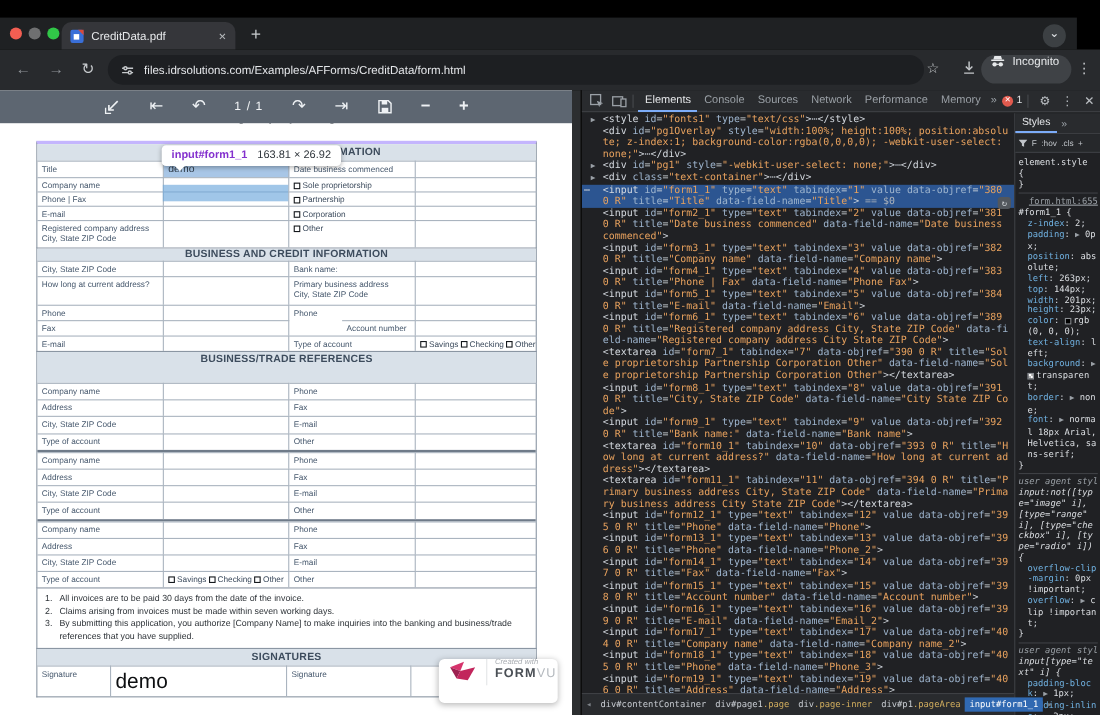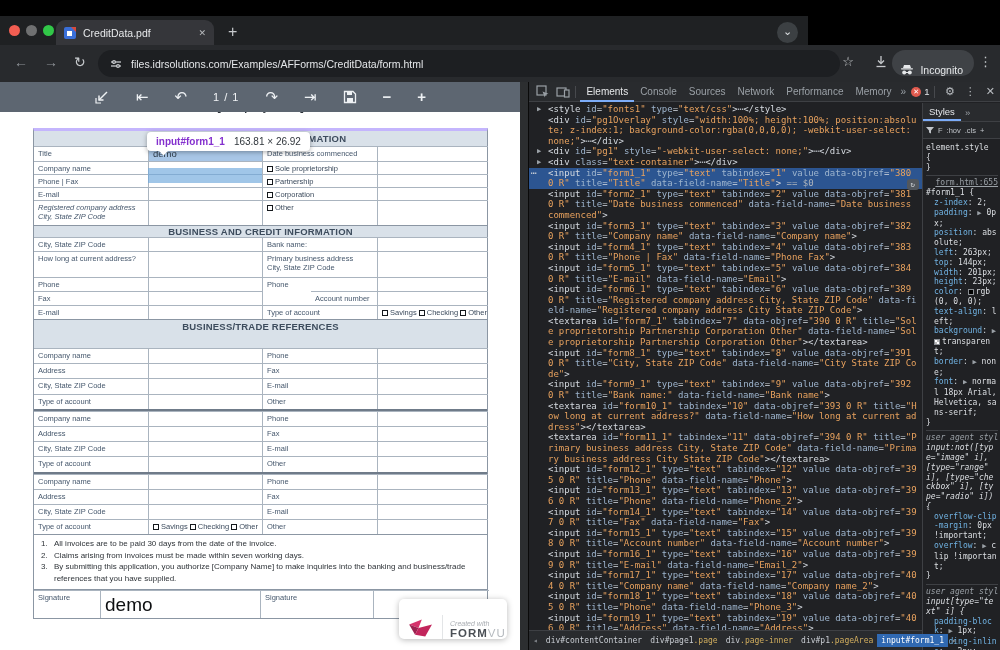--- a/index.html
+++ b/index.html
@@ -1,42 +1,42 @@
 <!DOCTYPE html>
 <html><head>
 <meta charset="utf-8">
 <style>
   * { margin:0; padding:0; box-sizing:border-box; }
   html,body { width:1000px; height:650px; overflow:hidden; background:#000; font-family:"Liberation Sans",sans-serif; }
   .win { position:relative; width:1000px; height:650px; background:#000; }
 
   
   .titlebar { position:absolute; left:0; top:0; width:1000px; height:16px; background:#000; }
-  .tabstrip { position:absolute; left:0; top:16px; width:808px; height:29px; background:#1f2123; }
+  .tabstrip { position:absolute; left:0; top:16px; width:979px; height:29px; background:#1f2123; }
   .tl { position:absolute; top:9px; width:11px; height:11px; border-radius:50%; }
   .tl.r { left:9px;  background:#f25e52; }
   .tl.y { left:26px; background:#6f7071; }
   .tl.g { left:43px; background:#31c748; }
   .tab { position:absolute; left:56px; top:4px; width:158px; height:25px; background:#35363a; border-radius:9px 9px 0 0; display:flex; align-items:center; padding:0 8px; }
   .tab-fav { width:12px; height:12px; border-radius:2px; background:#3a6fd8; position:relative; flex:0 0 auto; }
   .tab-fav:before { content:""; position:absolute; right:0; top:0; border-style:solid; border-width:0 5px 5px 0; border-color:transparent #d84a3a transparent transparent; }
   .tab-fav:after { content:""; position:absolute; left:3px; top:4px; width:5px; height:5px; background:#fff; }
   .tab-title { color:#e6e8ea; font-size:10.5px; margin-left:7px; flex:1; white-space:nowrap; overflow:hidden; }
   .tab-x { color:#b7babd; font-size:9px; margin-left:6px; cursor:default; }
   .newtab { position:absolute; left:228px; top:5px; color:#c6c9cc; font-size:16px; line-height:22px; }
   .chev-circle { position:absolute; right:10px; top:6px; width:21px; height:21px; border-radius:50%; background:#3c4043; color:#dfe2e5; text-align:center; font-size:11px; line-height:19px; }
   .urlrow { position:absolute; left:0; top:45px; width:1000px; height:37px; background:#282a2d; }
   .nav-ic { position:absolute; top:9px; font-size:14px; color:#8f9398; }
   .nav-ic.b { left:14px; } .nav-ic.f { left:44px; } .nav-ic.rl { left:74px; color:#c6c9cc; }
   .omnibox { position:absolute; left:98px; top:5px; width:742px; height:27px; border-radius:14px; background:#1d1f22; display:flex; align-items:center; }
   .tune { margin-left:12px; flex:0 0 auto; }
   .urltext { color:#e4e6e9; font-size:10.5px; margin-left:9px; white-space:nowrap; overflow:hidden; }
   .star { position:absolute; right:146px; top:9px; color:#c6c9cc; font-size:13px; }
   .dlico { position:absolute; right:112px; top:10px; }
-  .incog { position:absolute; right:26px; top:5px; height:26px; border-radius:13px; background:#3f4246; color:#e6e8ea; font-size:10.5px; display:flex; align-items:flex-end; padding:0 11px 0 8px; }
+  .incog { position:absolute; right:26px; top:5px; height:26px; border-radius:13px; background:#3f4246; color:#e6e8ea; font-size:10.5px; display:flex; align-items:flex-start; padding:0 11px 0 8px; }
   .incog svg { margin-right:6px; }
   .dots3 { position:absolute; right:8px; top:9px; color:#c6c9cc; font-size:13px; }
 
   
   .main { position:absolute; left:0; top:82px; width:1000px; height:568px; display:flex; }
   .pdfpane { position:relative; width:528px; height:568px; background:#2c2e30; overflow:hidden; }
   .page { position:absolute; left:0; top:0; width:520px; height:568px; background:#fff; }
   .pdftoolbar { position:absolute; left:0; top:0; width:520px; height:30px; background:#5d6671; z-index:6; display:flex; align-items:center; justify-content:center; gap:26px; color:#eef1f4; }
   .pt-ic { font-size:15px; line-height:30px; }
   .pt-pg { font-size:11px; color:#f2f4f6; letter-spacing:1px; }
@@ -64,21 +64,21 @@
   .sigrow1 { display:grid; grid-template-columns:67px 160px 113px 115px; height:28px; }
   .sig-demo { font-size:19px; color:#0d0f11; padding-top:3px; padding-left:4px; white-space:nowrap; }
 
   
   .insp-tip { position:absolute; left:147px; top:50px; height:19px; background:#fff; border-radius:4px; box-shadow:0 1px 5px rgba(0,0,0,.35); display:flex; align-items:center; padding:0 9px; z-index:7; white-space:nowrap; }
   .insp-tip:after { content:""; position:absolute; left:13px; bottom:-3px; width:7px; height:7px; background:#fff; transform:rotate(45deg); }
   .tip-el { color:#8430ce; font-weight:bold; font-size:10px; }
   .tip-sz { color:#30363c; font-size:10px; margin-left:9px; }
 
   
-  .fvbadge { position:absolute; left:399px; top:517px; width:108px; height:40px; background:#fff; border-radius:5px; box-shadow:0 1px 6px rgba(0,0,0,.28); display:flex; align-items:flex-end; z-index:5; }
+  .fvbadge { position:absolute; left:399px; top:517px; width:108px; height:40px; background:#fff; border-radius:5px; box-shadow:0 1px 6px rgba(0,0,0,.28); display:flex; align-items:flex-start; z-index:5; }
   .fv-logo { margin-left:8px; flex:0 0 auto; }
   .fv-div { width:1px; height:24px; background:#e3e5e7; margin:0 7px; }
   .fv-created { font-size:7px; font-style:italic; color:#a9adb2; }
   .fv-brand { font-size:11.5px; letter-spacing:1px; color:#4a4f55; font-weight:bold; }
   .fv-brand .lt { color:#b4b9be; font-weight:normal; }
 
   
   .devtools { position:relative; width:472px; height:568px; background:#202124; border-left:1px solid #0a0a0a; }
   .dtoolbar { position:absolute; left:0; top:0; width:100%; height:20px; background:#292b2e; border-bottom:1px solid #3e4044; display:flex; align-items:center; }
   .dt-ic { margin-left:7px; flex:0 0 auto; }
@@ -203,21 +203,21 @@
                 <div class="cell" style="height: 13px;"><span class="cb"></span><span class="cbl">Sole proprietorship</span></div>
                 <div class="cell" style="height: 13px;"></div>
                 <div class="cell" style="height: 13px;">Phone | Fax</div>
                 <div class="cell" style="height: 13px;"></div>
                 <div class="cell" style="height: 13px;"><span class="cb"></span><span class="cbl">Partnership</span></div>
                 <div class="cell" style="height: 13px;"></div>
                 <div class="cell" style="height: 13px;">E-mail</div>
                 <div class="cell" style="height: 13px;"></div>
                 <div class="cell" style="height: 13px;"><span class="cb"></span><span class="cbl">Corporation</span></div>
                 <div class="cell" style="height: 13px;"></div>
-                <div class="cell" style="height: 25px; font-style: italic;">Registered company address
+                <div class="cell" style="height: 25px;">Registered company address
 City, State ZIP Code</div>
                 <div class="cell" style="height: 25px;"></div>
                 <div class="cell" style="height: 25px;"><span class="cb"></span><span class="cbl">Other</span></div>
                 <div class="cell" style="height: 25px;"></div>
               </div>
             </div>
           <div id="sec-credit" class="sec">
               <div class="sechead" style="height: 11px; line-height: 11px;">BUSINESS AND CREDIT INFORMATION</div>
               <div class="fr">
                 <div class="cell" style="height: 14px;">City, State ZIP Code</div>
@@ -316,20 +316,21 @@
                   <span class="agr-n">2.</span>
                   <span class="agr-t">Claims arising from invoices must be made within seven working days.</span>
                 </div>
                 <div class="agr-item">
                   <span class="agr-n">3.</span>
                   <span class="agr-t">By submitting this application, you authorize [Company Name] to make inquiries into the banking and business/trade references that you have supplied.</span>
                 </div>
               </div>
           </div>
           <div class="sec">
+            <div class="sechead" style="height:15px;line-height:15px;">SIGNATURES</div>
             <div id="sig-rows">
                 <div class="sigrow1">
                   <div class="cell" style="height: 28px;">Signature</div>
                   <div class="cell sig-demo" style="height: 28px;">demo</div>
                   <div class="cell" style="height: 28px;">Signature</div>
                   <div class="cell" style="height: 28px;"></div>
                 </div>
               </div>
           </div>
         </div>

